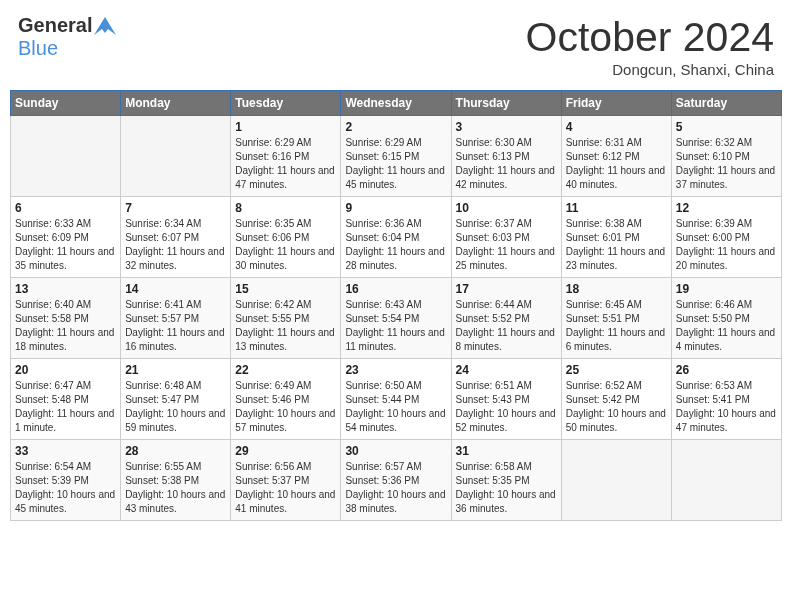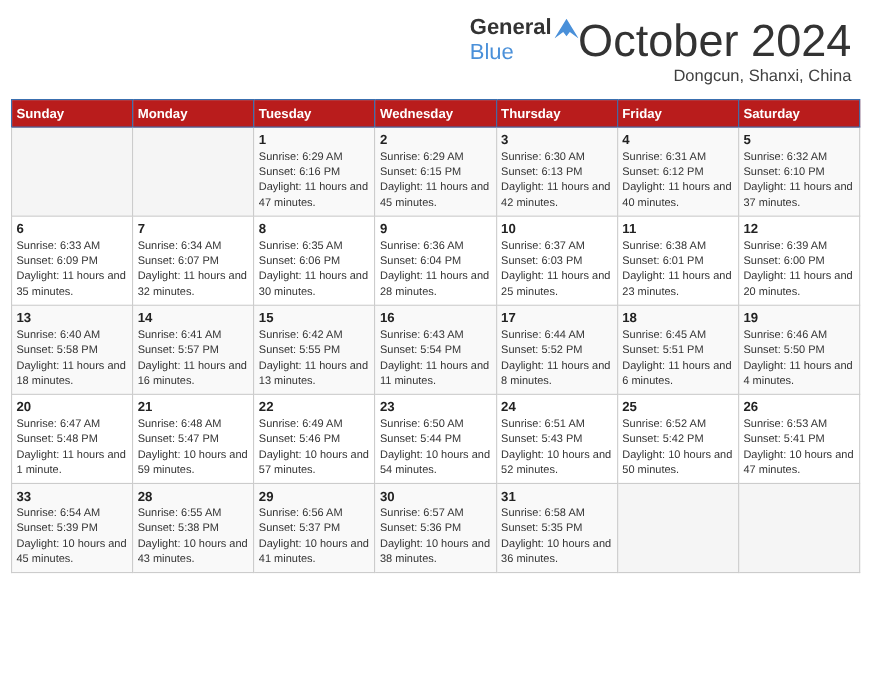--- a/index.html
+++ b/index.html
@@ -5,35 +5,35 @@
     * { box-sizing: border-box; margin: 0; padding: 0; }
     body {
       font-family: Arial, sans-serif;
       background: #fff;
       width: 792px;
       min-height: 612px;
       padding: 10px;
     }
     .header {
       display: flex;
-      justify-content: flex-end;
+      justify-content: space-between;
       align-items: flex-start;
       margin-bottom: 8px;
       padding: 4px 8px;
     }
     .title-area {
       text-align: right;
     }
     .calendar {
       width: 100%;
       border-collapse: collapse;
       font-size: 11px;
     }
     .calendar thead tr th {
-      background-color: #b91c1c;
+      background-color: #737373;
       color: #fff;
       padding: 5px 4px;
       text-align: left;
       font-size: 12px;
       border: 1px solid #3a6faf;
     }
     .calendar tbody tr td {
       border: 1px solid #ccc;
       vertical-align: top;
       padding: 4px;

